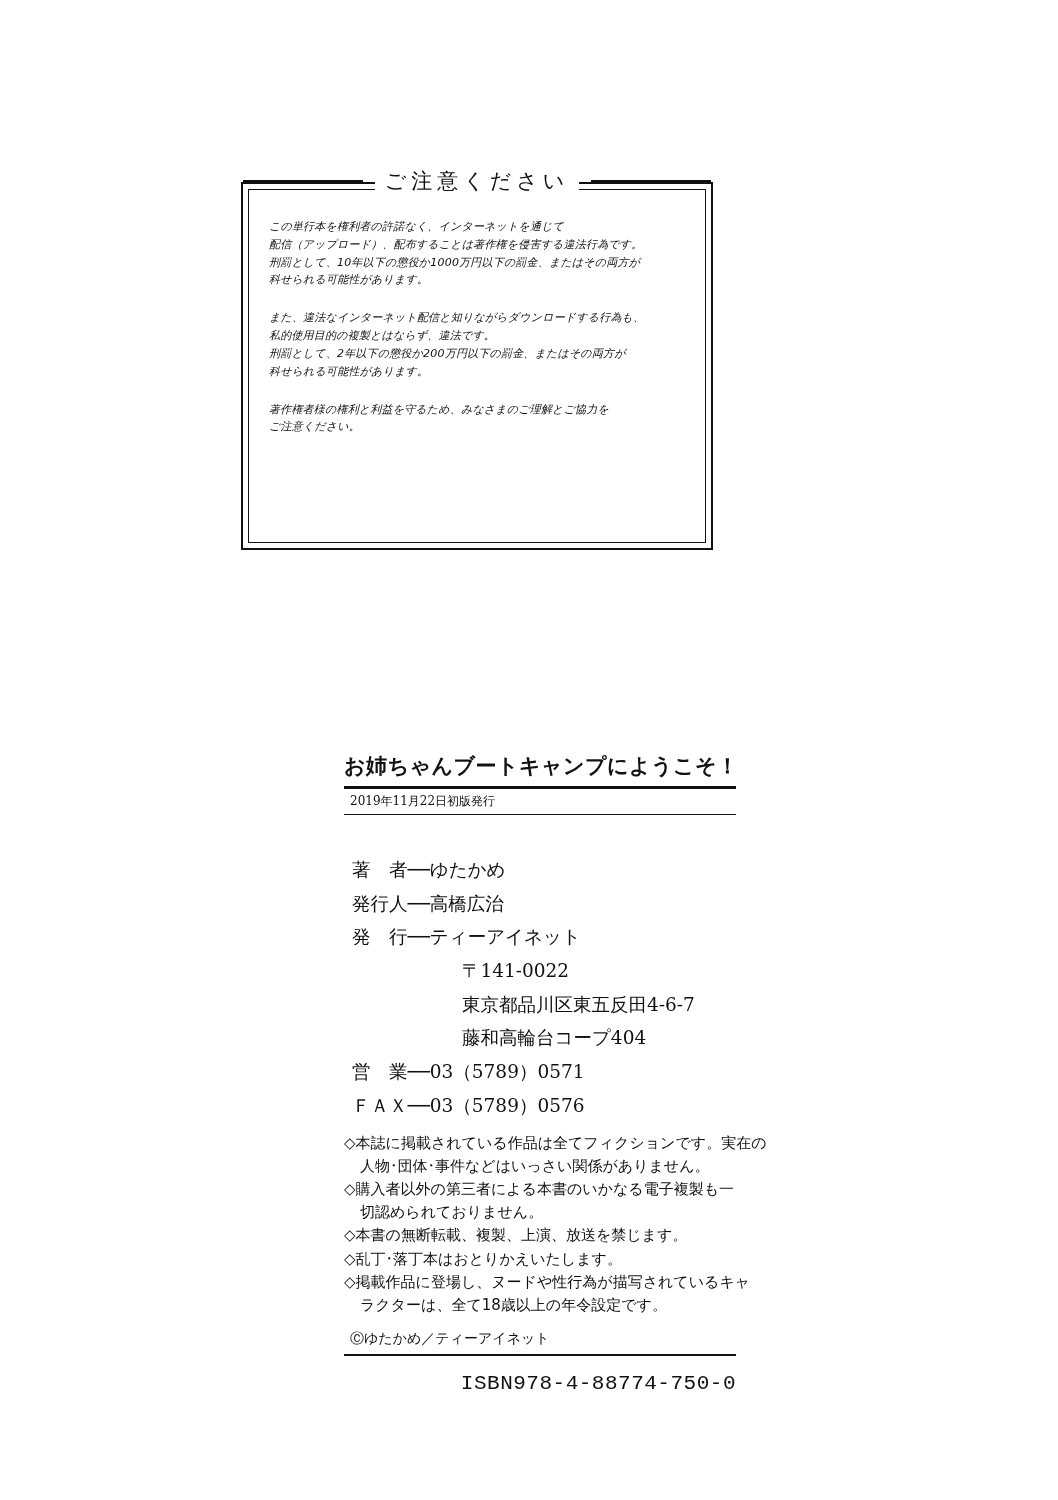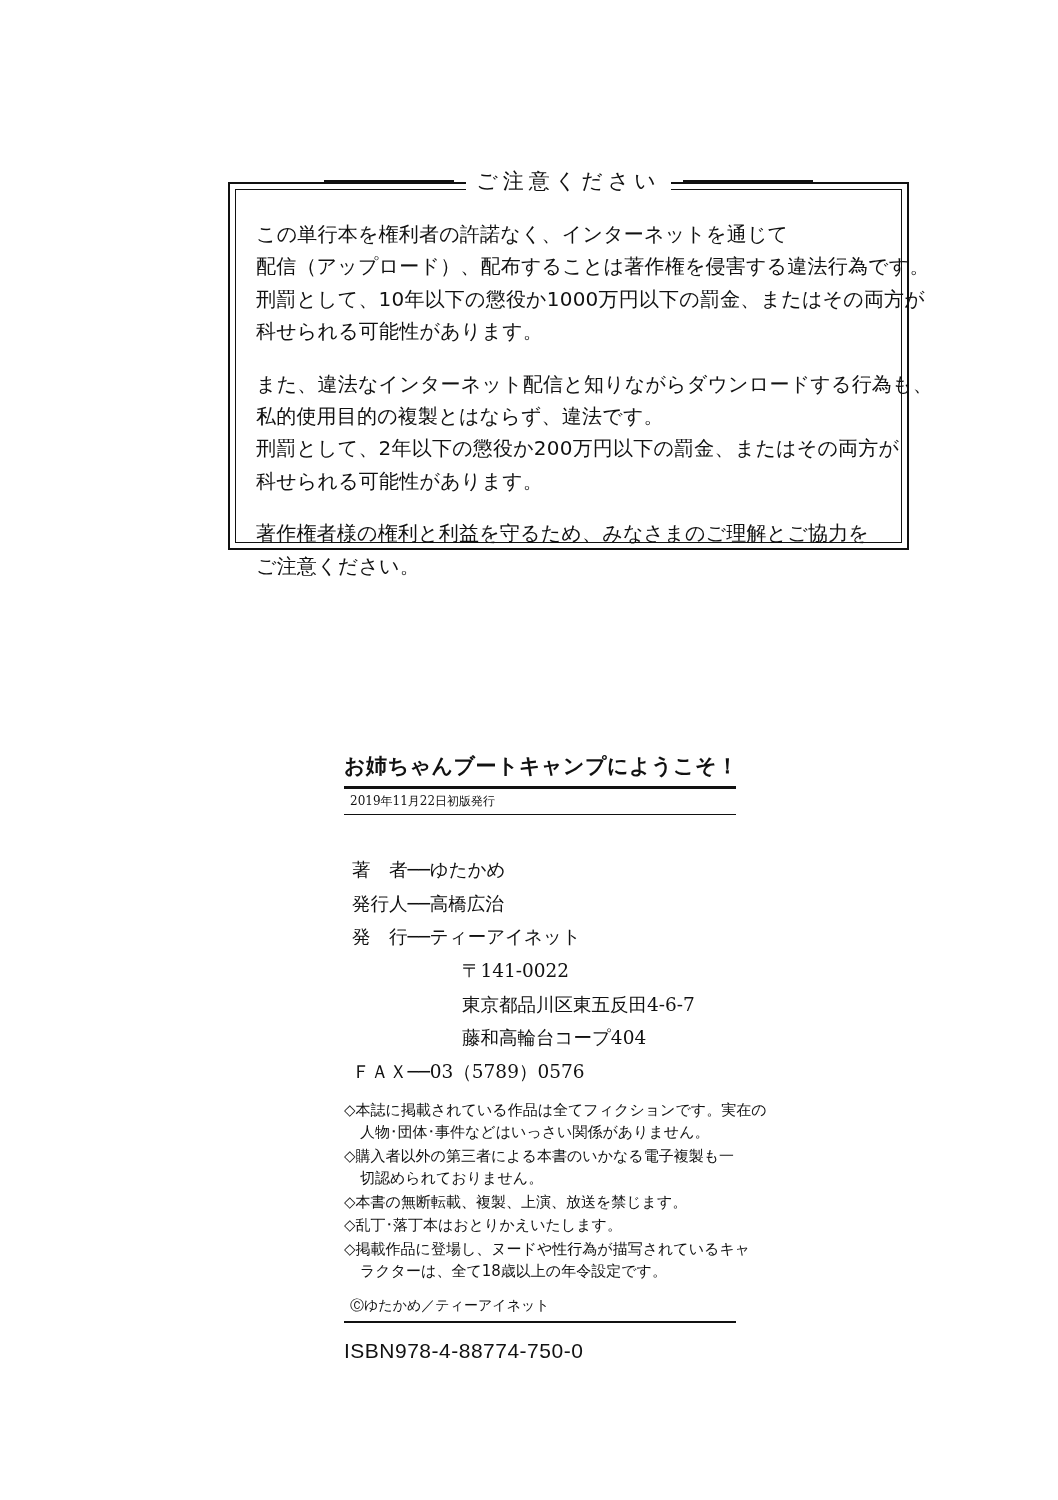--- a/index.html
+++ b/index.html
@@ -12,23 +12,23 @@
     height: 1500px;
     position: relative;
     font-family: "Liberation Serif", "DejaVu Serif", serif;
     color: #111111;
     overflow: hidden;
   }
 
   
   .notice-box {
     position: absolute;
-    left: 228px;
+    left: 241px;
     top: 182px;
-    width: 681px;
+    width: 472px;
     height: 368px;
     border: 2px solid #111111;
     box-sizing: border-box;
   }
   .notice-inner {
     position: absolute;
     left: 5px;
     top: 5px;
     right: 5px;
     bottom: 5px;
@@ -56,24 +56,25 @@
     font-size: 21px;
     letter-spacing: 5px;
     white-space: nowrap;
     font-family: "DejaVu Serif", "Liberation Serif", serif;
   }
   .notice-body {
     position: absolute;
     left: 26px;
     top: 34px;
     right: 26px;
-    font-size: 20px;
+    font-size: 11px;
     line-height: 1.62;
     letter-spacing: 0.2px;
     font-family: "DejaVu Sans", "Liberation Sans", sans-serif;
+    font-style: italic;
   }
   .notice-para {
     margin: 0 0 20px 0;
   }
   .notice-para:last-child { margin-bottom: 0; }
   .notice-line { display: block; white-space: nowrap; }
 
   
   .colophon {
     position: absolute;
@@ -145,24 +146,24 @@
     font-family: "DejaVu Sans", "Liberation Sans", sans-serif;
     white-space: nowrap;
   }
   .rule-bottom {
     border-top: 2.5px solid #111111;
     width: 100%;
     margin-top: 6px;
   }
   .isbn {
     margin-top: 16px;
-    text-align: left;
+    text-align: right;
     font-size: 21px;
     letter-spacing: 0.5px;
-    font-family: Liberation Sans, sans-serif;
+    font-family: Liberation Mono, monospace;
     white-space: nowrap;
   }
 </style>
 </head>
 <body>
 
 <div class="notice-box">
   <div class="notice-inner"></div>
 
   <div class="notice-title-wrap">
@@ -198,20 +199,21 @@
   <div class="colo-date">2019年11月22日初版発行</div>
   <div class="rule-thin"></div>
 
   <div class="staff">
     <span class="staff-row">著　者──ゆたかめ</span>
     <span class="staff-row">発行人──高橋広治</span>
     <span class="staff-row">発　行──ティーアイネット</span>
     <span class="addr-row">〒141-0022</span>
     <span class="addr-row">東京都品川区東五反田4-6-7</span>
     <span class="addr-row">藤和高輪台コープ404</span>
+    <span class="staff-row">営　業──03（5789）0571</span>
     <span class="staff-row">ＦＡＸ──03（5789）0576</span>
   </div>
 
   <div class="notes">
     <span class="note">
       <span>◇本誌に掲載されている作品は全てフィクションです。実在の</span>
       <span class="cont">人物･団体･事件などはいっさい関係がありません。</span>
     </span>
     <span class="note">
       <span>◇購入者以外の第三者による本書のいかなる電子複製も一</span>

